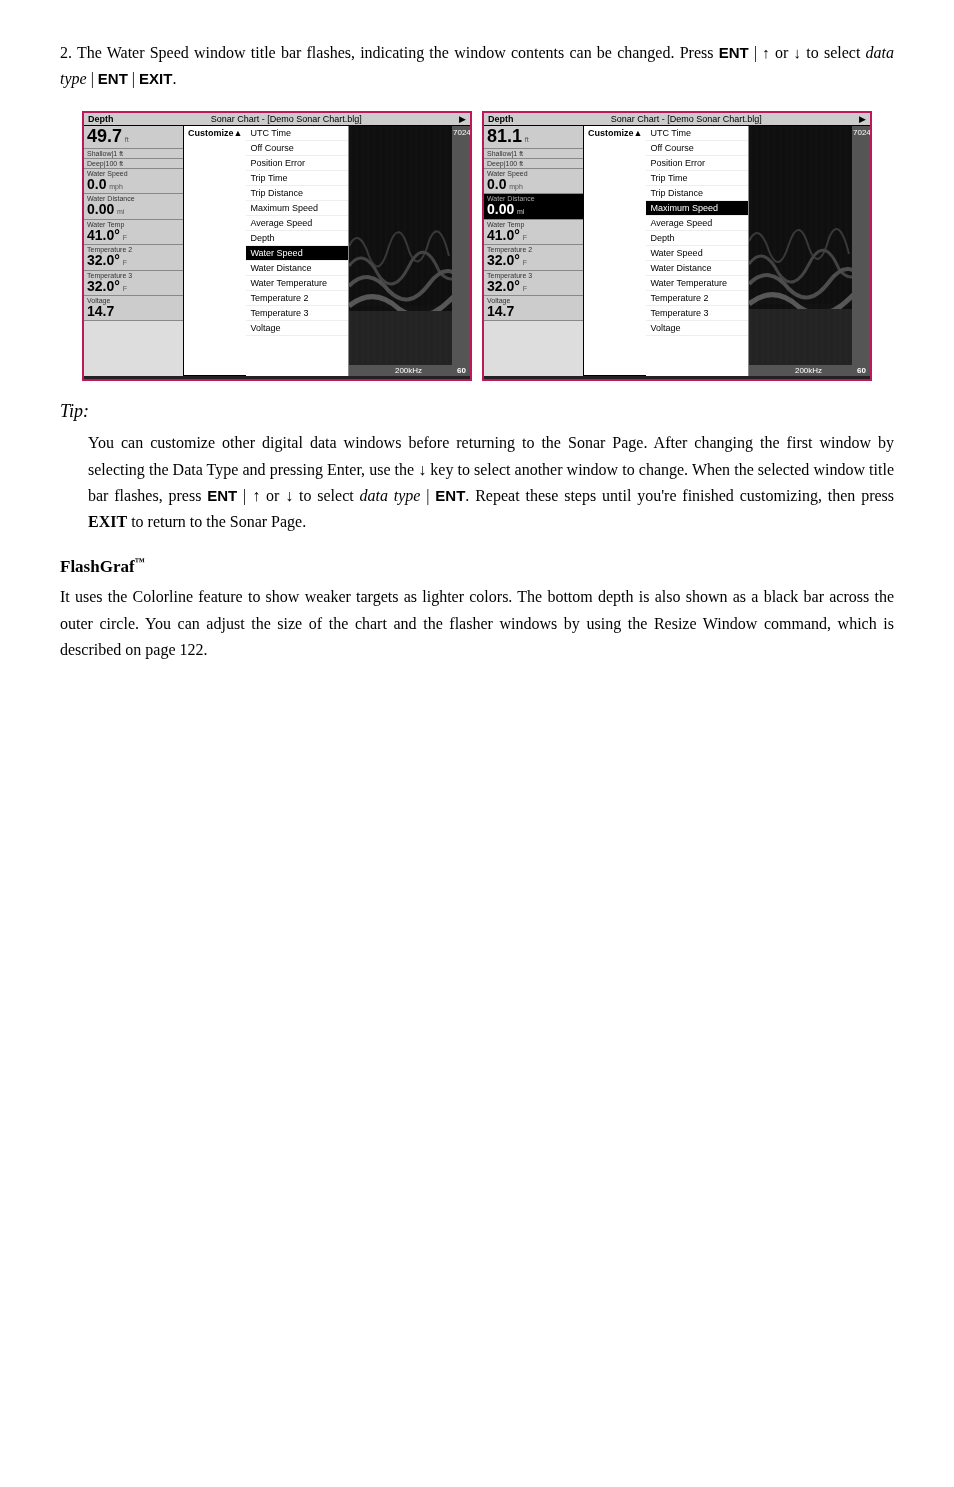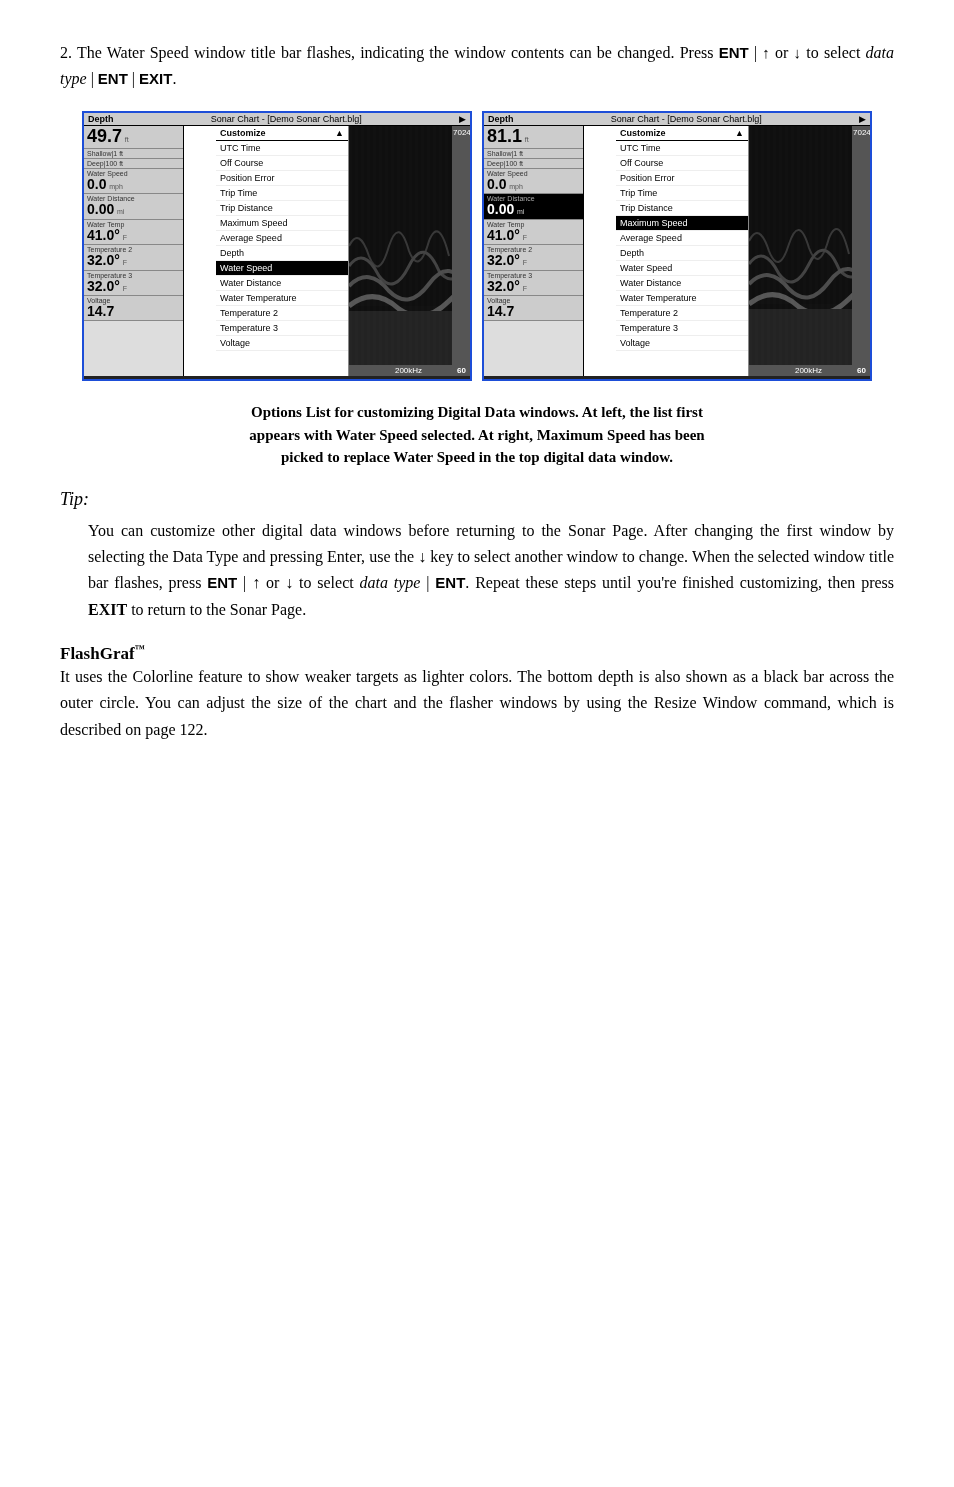--- a/index.html
+++ b/index.html
@@ -38,21 +38,21 @@
     .screenshot-container {
       display: flex;
       gap: 10px;
       margin: 20px 0;
       justify-content: center;
     }
 
     .sonar-screen {
       width: 390px;
       height: 270px;
-      border: 2px solid #1d4ed8;
+      border: 2px solid #be185d;
       background: #222;
       position: relative;
       overflow: hidden;
       font-family: Arial, sans-serif;
       font-size: 10px;
     }
 
     .screen-title-bar {
       background: #ccc;
       color: #000;
@@ -121,22 +121,21 @@
 
     .data-window.highlighted .data-unit {
       color: #ccc;
     }
 
     .middle-panel {
       width: 165px;
       background: #fff;
       border-right: 1px solid #888;
       display: flex;
-      flex-direction: column;
-      padding-left: 32px;
+      flex-direction: row;
     }
 
     .customize-header {
       background: #fff;
       border-bottom: 1px solid #000;
       padding: 2px 4px;
       font-size: 9px;
       font-weight: bold;
       display: flex;
       justify-content: space-between;
@@ -252,20 +251,21 @@
     }
 
     
     .flashgraf-section {
       margin: 20px 0;
     }
 
     .flashgraf-heading {
       font-weight: bold;
       font-size: 17px;
+      margin-bottom: 8px;
     }
 
     .flashgraf-heading sup {
       font-size: 10px;
     }
 
     .flashgraf-para {
       text-align: justify;
       line-height: 1.65;
       font-size: 16px;
@@ -493,25 +493,20 @@
           <div class="bottom-bar">
             <span class="freq-label">200kHz</span>
             <span class="depth-label">60</span>
           </div>
         </div>
       </div>
     </div>
 
   </div>
 
-  <div class="caption-text">
-    <div>Options List for customizing Digital Data windows. At left, the list first</div>
-    <div>appears with Water Speed selected. At right, Maximum Speed has been</div>
-    <div>picked to replace Water Speed in the top digital data window.</div>
-  </div>
 
   <div class="tip-section">
     <div class="tip-heading">Tip:</div>
     <div class="tip-body">
       You can customize other digital data windows before returning to the Sonar Page. After changing the first window by selecting the Data Type and pressing Enter, use the ↓ key to select another window to change. When the selected window title bar flashes, press <span class="key-label">ENT</span> | ↑ or ↓ to select <span class="italic-text">data type</span> | <span class="key-label">ENT</span>. Repeat these steps until you're finished customizing, then press <span class="bold-text">EXIT</span> to return to the Sonar Page.
     </div>
   </div>
 
   <div class="flashgraf-section">
     <div class="flashgraf-heading">

